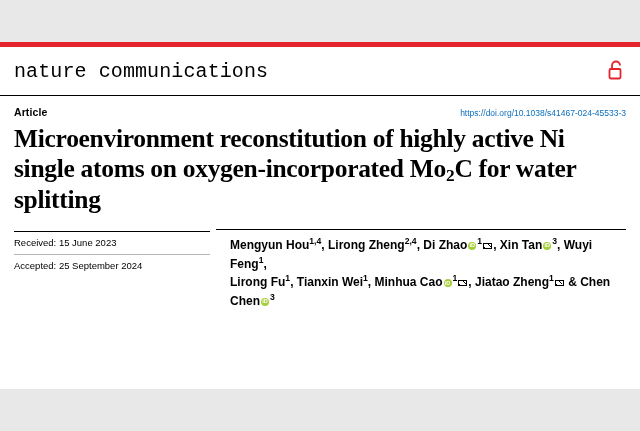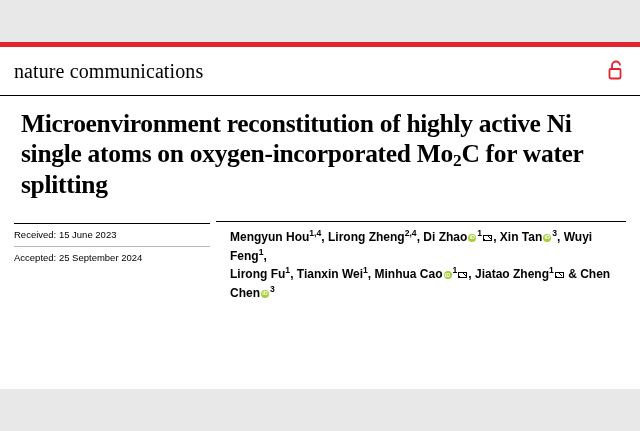--- a/index.html
+++ b/index.html
@@ -29,21 +29,21 @@
   }
   .masthead {
     position: relative;
     height: 48px;
     padding: 0 14px;
     display: flex;
     align-items: center;
     border-bottom: 1px solid #000000;
   }
   .journal-title {
-    font-family: Liberation Serif, serif;
+    font-family: Liberation Mono, monospace;
     font-size: 20px;
     font-weight: 400;
     letter-spacing: 0.1px;
     color: #000000;
   }
   .oa-icon {
     position: absolute;
     right: 14px;
     top: 12px;
     width: 20px;
@@ -69,21 +69,21 @@
   .title-block {
     padding: 6px 14px 0 14px;
   }
   .paper-title {
     font-family: "Liberation Serif", serif;
     font-size: 25.5px;
     font-weight: bold;
     line-height: 1.19;
     letter-spacing: -0.3px;
     color: #000000;
-    margin: 7px;
+    margin: 0;
   }
   .paper-title sub {
     font-size: 0.68em;
     vertical-align: baseline;
     position: relative;
     bottom: -0.22em;
   }
   .meta-wrap {
     display: flex;
     padding: 14px 14px 0 14px;
@@ -171,20 +171,24 @@
   <div class="masthead">
     <span class="journal-title">nature communications</span>
     <span class="oa-icon">
       <svg width="20" height="24" viewBox="0 0 20 24">
         <path d="M6 10 V6.5 A4 4 0 0 1 14 6.5" fill="none" stroke="#e4232d" stroke-width="1.8"></path>
         <rect x="3.5" y="10" width="11" height="9.5" rx="1.2" fill="none" stroke="#e4232d" stroke-width="1.8"></rect>
       </svg>
     </span>
   </div>
 
+  <div class="article-row">
+    <span class="article-label">Article</span>
+    <a class="doi-link" href="#">https://doi.org/10.1038/s41467-024-45533-3</a>
+  </div>
 
   <div class="title-block">
     <h1 class="paper-title"><span>Microenvironment reconstitution of highly active Ni single atoms on oxygen-incorporated Mo</span><sub>2</sub><span>C for water splitting</span></h1>
   </div>
 
   <div class="meta-wrap">
     <div class="meta-left">
       <div class="meta-line first">Received: 15 June 2023</div>
       <div class="meta-line">Accepted: 25 September 2024</div>
     </div>

